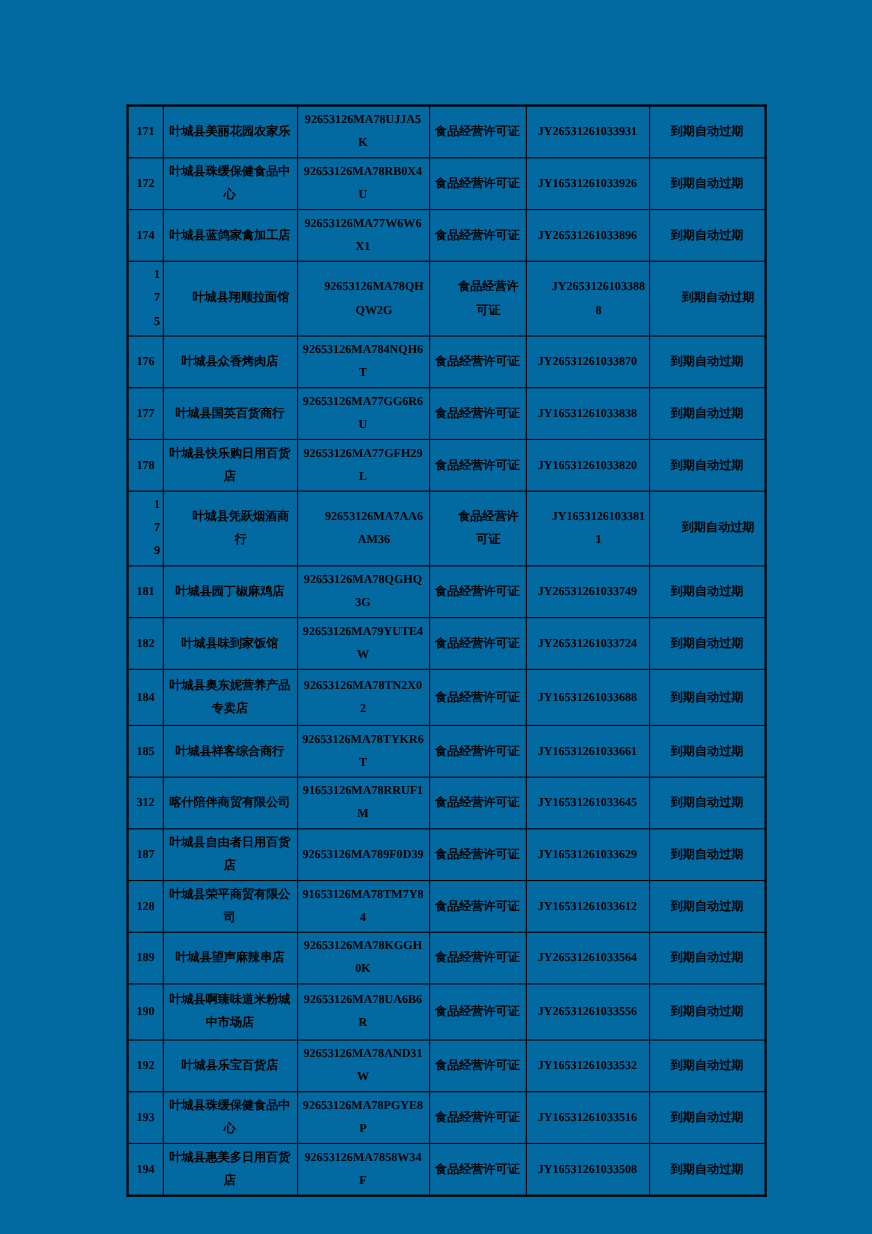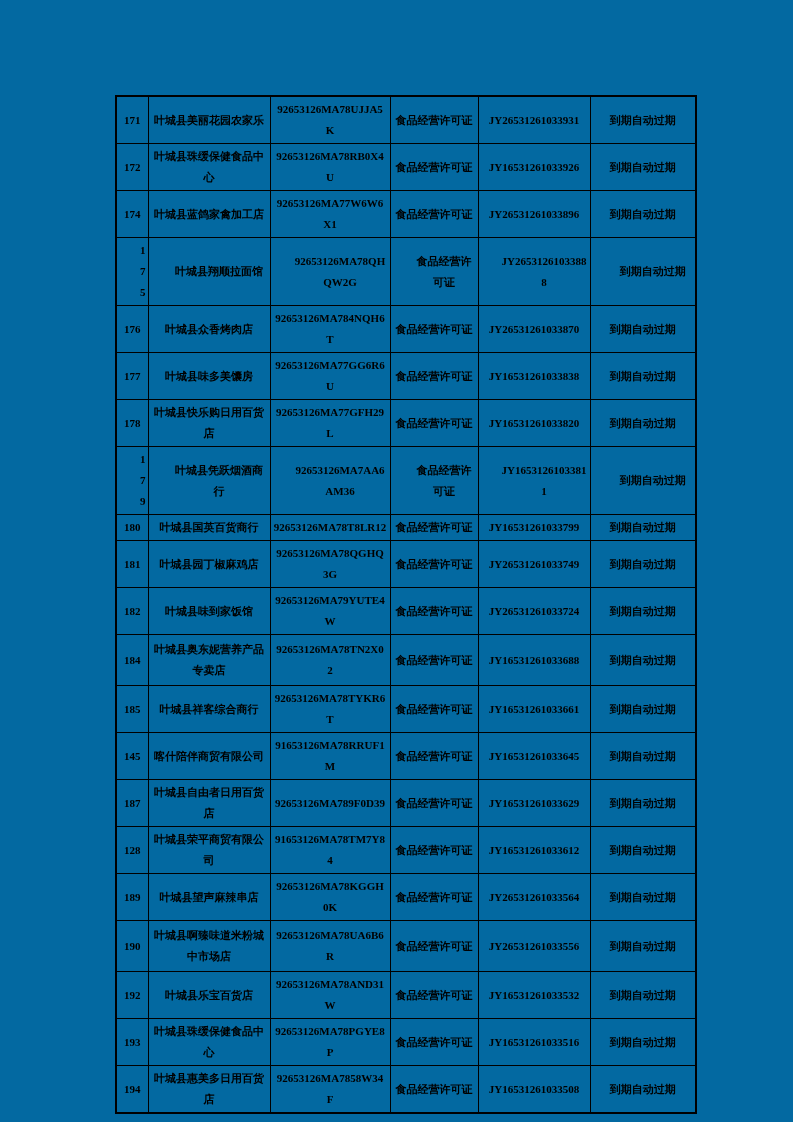--- a/index.html
+++ b/index.html
@@ -87,21 +87,21 @@
         <tr>
           <td class="col-index">176</td>
           <td class="col-name">叶城县众香烤肉店</td>
           <td class="col-credit_code">92653126MA784NQH6T</td>
           <td class="col-license_type">食品经营许可证</td>
           <td class="col-license_no">JY26531261033870</td>
           <td class="col-status">到期自动过期</td>
         </tr>
         <tr>
           <td class="col-index">177</td>
-          <td class="col-name">叶城县味多美馕房</td>
+          <td class="col-name">叶城县国英百货商行</td>
           <td class="col-credit_code">92653126MA77GG6R6U</td>
           <td class="col-license_type">食品经营许可证</td>
           <td class="col-license_no">JY16531261033838</td>
           <td class="col-status">到期自动过期</td>
         </tr>
         <tr>
           <td class="col-index">178</td>
           <td class="col-name">叶城县快乐购日用百货店</td>
           <td class="col-credit_code">92653126MA77GFH29L</td>
           <td class="col-license_type">食品经营许可证</td>
@@ -110,28 +110,20 @@
         </tr>
         <tr class="tall">
           <td class="col-index">179</td>
           <td class="col-name">叶城县凭跃烟酒商行</td>
           <td class="col-credit_code">92653126MA7AA6AM36</td>
           <td class="col-license_type">食品经营许可证</td>
           <td class="col-license_no">JY16531261033811</td>
           <td class="col-status">到期自动过期</td>
         </tr>
         <tr>
-          <td class="col-index">180</td>
-          <td class="col-name">叶城县国英百货商行</td>
-          <td class="col-credit_code">92653126MA78T8LR12</td>
-          <td class="col-license_type">食品经营许可证</td>
-          <td class="col-license_no">JY16531261033799</td>
-          <td class="col-status">到期自动过期</td>
-        </tr>
-        <tr>
           <td class="col-index">181</td>
           <td class="col-name">叶城县园丁椒麻鸡店</td>
           <td class="col-credit_code">92653126MA78QGHQ3G</td>
           <td class="col-license_type">食品经营许可证</td>
           <td class="col-license_no">JY26531261033749</td>
           <td class="col-status">到期自动过期</td>
         </tr>
         <tr>
           <td class="col-index">182</td>
           <td class="col-name">叶城县味到家饭馆</td>
@@ -150,21 +142,21 @@
         </tr>
         <tr>
           <td class="col-index">185</td>
           <td class="col-name">叶城县祥客综合商行</td>
           <td class="col-credit_code">92653126MA78TYKR6T</td>
           <td class="col-license_type">食品经营许可证</td>
           <td class="col-license_no">JY16531261033661</td>
           <td class="col-status">到期自动过期</td>
         </tr>
         <tr>
-          <td class="col-index">145</td>
+          <td class="col-index">312</td>
           <td class="col-name">喀什陪伴商贸有限公司</td>
           <td class="col-credit_code">91653126MA78RRUF1M</td>
           <td class="col-license_type">食品经营许可证</td>
           <td class="col-license_no">JY16531261033645</td>
           <td class="col-status">到期自动过期</td>
         </tr>
         <tr>
           <td class="col-index">187</td>
           <td class="col-name">叶城县自由者日用百货店</td>
           <td class="col-credit_code">92653126MA789F0D39</td>

